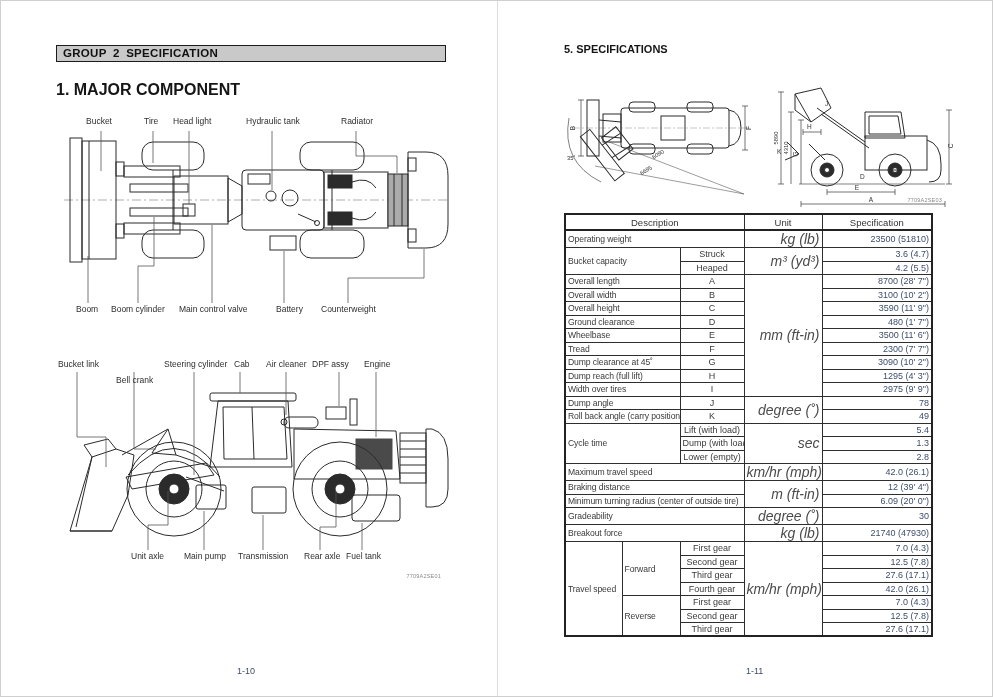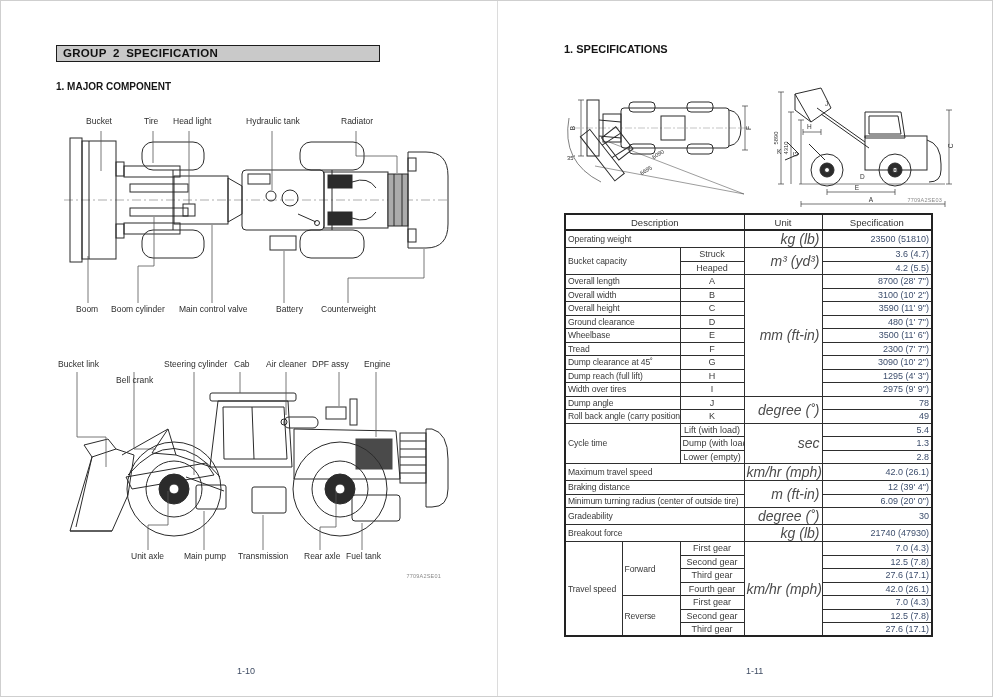--- a/index.html
+++ b/index.html
@@ -7,27 +7,27 @@
     position:relative;width:993px;height:697px;background:#ffffff;
     font-family:"Liberation Sans","DejaVu Sans",sans-serif;color:#222;
     border:1px solid #cfcfcf;box-sizing:border-box;overflow:hidden;
   }
   .page{position:absolute;top:0;height:697px;background:#fff;}
   .page-left{left:0;width:497px;}
   .page-right{left:497px;width:496px;}
   .page-divider{position:absolute;left:496px;top:0;width:1px;height:697px;background:#dcdcdc;}
 
   .group-header{
-    position:absolute;left:55px;top:44px;width:324px;height:17px;
+    position:absolute;left:55px;top:44px;width:390px;height:17px;
     background:#c9c9c9;border:1.5px solid #1c1c1c;box-sizing:border-box;
     font-weight:bold;font-size:11.5px;line-height:14px;padding-left:6px;
     letter-spacing:.3px;word-spacing:3px;color:#111;
   }
   .section-title{position:absolute;font-weight:bold;color:#151515;}
-  .t-major{left:55px;top:80px;font-size:10px;}
+  .t-major{left:55px;top:80px;font-size:16px;}
   .t-specs{left:563px;top:42px;font-size:11px;}
   .t-sub{left:575px;top:62px;font-size:10px;}
   .t-sub .model{font-weight:normal;color:#6d6d6d;font-size:9.5px;}
 
   .diagram{position:absolute;}
   #diagram1{left:55px;top:115px;width:400px;height:205px;}
   #diagram2{left:55px;top:358px;width:400px;height:232px;}
   #dimdiagram{left:558px;top:83px;width:397px;height:127px;}
   .diagram svg{position:absolute;left:0;top:0;}
 
@@ -209,21 +209,21 @@
     <div class="comp-label" style="left:75px;top:192px;">Unit axle</div>
     <div class="comp-label" style="left:128px;top:192px;">Main pump</div>
     <div class="comp-label" style="left:182px;top:192px;">Transmission</div>
     <div class="comp-label" style="left:248px;top:192px;">Rear axle</div>
     <div class="comp-label" style="left:290px;top:192px;">Fuel tank</div>
     <div class="fig-code" style="right:15px;top:214px;">7709A2SE01</div>
   </div>
 
   <div class="page-number pn-left">1-10</div>
 
-  <div class="section-title t-specs">1. SPECIFICATIONS</div>
+  <div class="section-title t-specs">5. SPECIFICATIONS</div>
 
   <div class="diagram" id="dimdiagram">
     <svg width="397" height="127" viewBox="0 0 397 127">
 
       <g class="art" stroke-width="0.8">
         <line x1="14" y1="44" x2="192" y2="44" stroke="#888" stroke-width="0.5" stroke-dasharray="7 2 2 2"></line>
         <rect x="62" y="24" width="108" height="40" rx="3"></rect>
         <rect x="70" y="18" width="26" height="10" rx="4"></rect>
         <rect x="70" y="60" width="26" height="10" rx="4"></rect>
         <rect x="128" y="18" width="26" height="10" rx="4"></rect>

